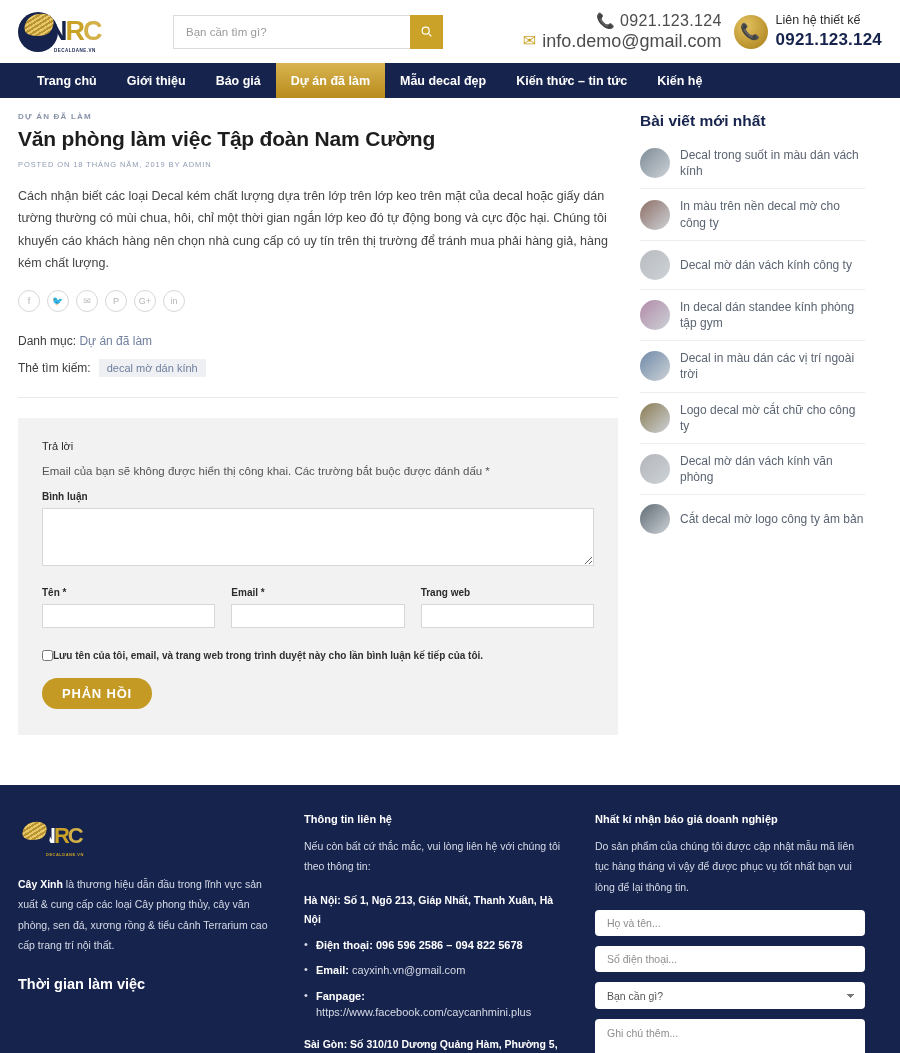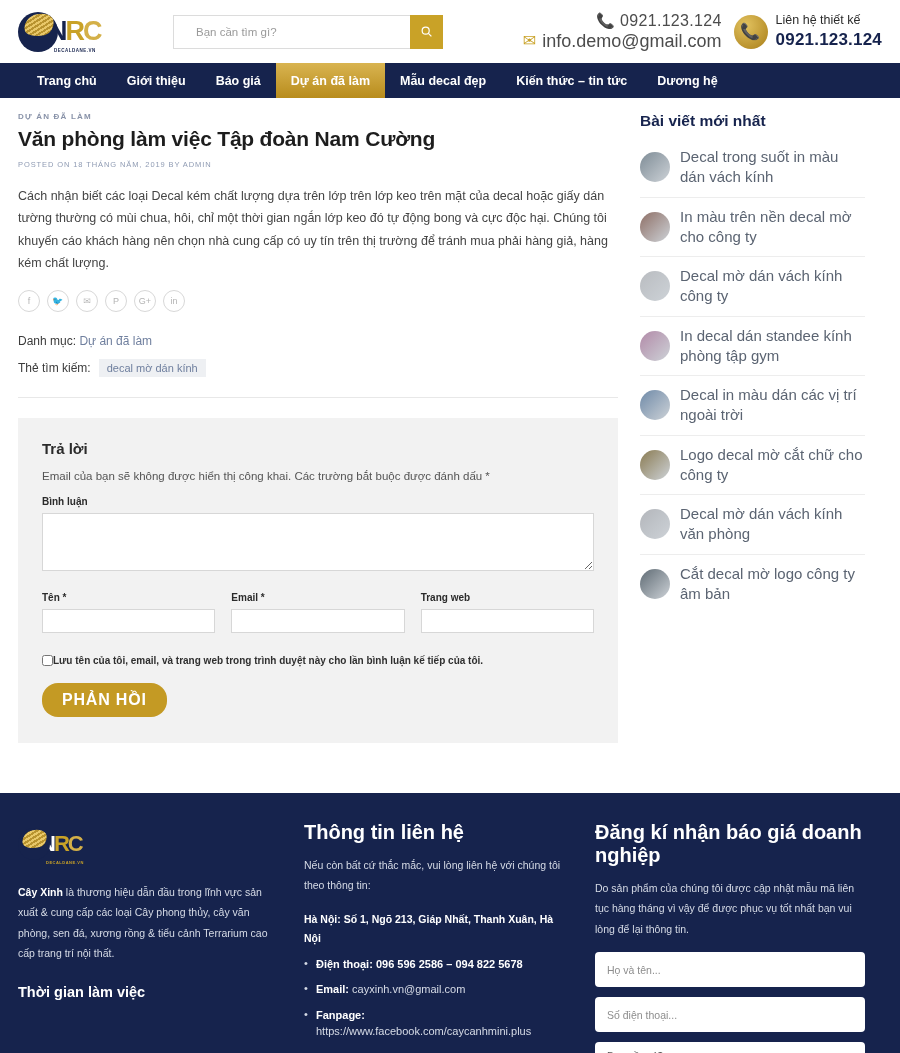--- a/index.html
+++ b/index.html
@@ -28,21 +28,21 @@
   }
   .logo-text { font-size:27px; font-weight:bold; letter-spacing:-2px; margin-left:-10px; line-height:1; }
   .logo-n { color:#16234d; }
   .logo-r { color:#c9a227; }
   .logo-c { color:#d4b048; }
   .logo-sub { position:absolute; left:36px; bottom:2px; font-size:4.5px; letter-spacing:.5px; color:#16234d; font-weight:bold; }
 
   .search-wrap { display:flex; margin-left:37px; width:270px; height:34px; }
   .search-input {
     flex:1; border:1px solid #dcdcdc; border-right:none; outline:none;
-    padding:0 22px; font-size:11.5px; color:#555; font-family:inherit;
+    padding:0 12px; font-size:11.5px; color:#555; font-family:inherit;
     background:#fff;
   }
   .search-input::placeholder { color:#9a9a9a; }
   .search-btn {
     width:33px; background:#c9a227; border:none; cursor:pointer;
     display:flex; align-items:center; justify-content:center;
   }
   .search-btn svg { width:13px; height:13px; fill:none; stroke:#fff; stroke-width:2.2; }
 
   .hdr-right { margin-left:auto; display:flex; align-items:center; gap:12px; }
@@ -87,68 +87,68 @@
   }
 
   .taxo { margin-top:22px; font-size:12px; color:#3b3b3b; }
   .taxo a { color:#6f7f9e; text-decoration:none; }
   .taxo-row2 { margin-top:11px; display:flex; align-items:center; gap:8px; }
   .tag-chip { background:#eef0f3; color:#6f7f9e; font-size:11px; padding:3px 8px; text-decoration:none; }
   .divider { border-top:1px solid #e8e8e8; margin-top:20px; }
 
   
   .respond { background:#f2f2f2; padding:22px 24px 26px; margin-top:20px; }
-  .respond h3 { margin:0 0 13px; font-size:15px; color:#2b2b2b; font-weight:bold; }
+  .respond h3 { margin:0 0 13px; font-size:11px; color:#2b2b2b; font-weight:normal; }
   .notes { font-size:11.5px; color:#555; margin-bottom:14px; }
   .flabel { font-size:10px; font-weight:bold; color:#2b2b2b; margin-bottom:6px; display:block; }
   .ta { width:100%; height:58px; border:1px solid #d7d7d7; background:#fff; resize:vertical; font-family:inherit; outline:none; }
   .frow { display:flex; gap:16px; margin-top:17px; }
   .fcol { flex:1; }
   .fin { width:100%; height:24px; border:1px solid #d7d7d7; background:#fff; outline:none; font-family:inherit; font-size:11px; padding:0 6px; }
   .ckrow { display:flex; align-items:center; gap:0; margin-top:22px; }
   .ckrow input { width:11px; height:11px; margin:0; }
   .ckrow label { font-size:10px; font-weight:bold; color:#2f2f2f; }
   .submit {
     margin-top:17px; background:#c49a24; color:#fff; border:none; border-radius:16px;
-    padding:8px 20px; font-size:16px; font-weight:bold; letter-spacing:.8px; cursor:pointer;
+    padding:8px 20px; font-size:13px; font-weight:bold; letter-spacing:.8px; cursor:pointer;
     font-family:inherit;
   }
 
   
   .side h3 { margin:0 0 8px; font-size:15.5px; color:#16234d; font-weight:bold; }
   .rp { display:flex; gap:10px; align-items:center; padding:9px 0; border-bottom:1px solid #ededed; }
   .rp:last-child { border-bottom:none; }
   .thumb { width:30px; height:30px; border-radius:50%; flex:0 0 30px; background:#9aa4b0; overflow:hidden; position:relative; }
-  .rp a { font-size:15px; color:#5b6472; text-decoration:none; line-height:1.35; }
+  .rp a { font-size:12px; color:#5b6472; text-decoration:none; line-height:1.35; }
 
   
   .footer { background:#16234d; margin-top:50px; padding:28px 18px 30px; color:#e8ecf4; display:flex; gap:26px; }
   .fc1 { width:260px; flex:0 0 260px; }
   .fc2 { width:265px; flex:0 0 265px; }
   .fc3 { width:270px; flex:0 0 270px; }
   .flogo { display:flex; align-items:center; margin-bottom:15px; }
   .flogo .logo-swirl { width:32px; height:32px; background:#16234d; }
   .flogo .logo-swirl::before { left:4px; top:2px; width:25px; height:18px; }
   .flogo .logo-text { font-size:22px; }
   .flogo .logo-n { color:#fff; }
   .flogo .logo-sub { left:28px; font-size:4px; color:#c9a227; }
   .fp { font-size:10.5px; line-height:1.95; color:#d6dbe6; margin:0 0 13px; }
   .fp b { color:#fff; }
-  .fh { font-size:20px; font-weight:bold; color:#fff; margin:0 0 11px; }
+  .fh { font-size:11px; font-weight:bold; color:#fff; margin:0 0 11px; }
   .fc1 .fh2 { font-size:14.5px; font-weight:bold; color:#fff; margin:20px 0 10px; }
   .addr { font-size:10.5px; font-weight:bold; color:#fff; line-height:1.8; margin:14px 0 8px; }
   .flist { list-style:none; margin:0 0 10px; padding:0; }
   .flist li { font-size:11px; color:#d6dbe6; line-height:1.5; margin-bottom:9px; position:relative; padding-left:12px; }
   .flist li::before { content:"•"; position:absolute; left:0; top:-1px; color:#d6dbe6; }
   .flist b { color:#fff; }
   .finput, .fselect, .ftextarea {
     width:100%; border:none; border-radius:4px; background:#fff;
     font-size:10.5px; font-family:inherit; color:#555; outline:none; padding:0 12px;
   }
-  .finput { height:35px; margin-bottom:10px; }
+  .finput { height:26px; margin-bottom:10px; }
   .fselect { height:27px; margin-bottom:10px; appearance:none;
     background-image:linear-gradient(45deg,transparent 50%,#777 50%),linear-gradient(135deg,#777 50%,transparent 50%);
     background-position:calc(100% - 14px) 12px, calc(100% - 10px) 12px;
     background-size:4px 4px,4px 4px; background-repeat:no-repeat; }
   .ftextarea { height:56px; padding:8px 12px; margin-bottom:12px; resize:vertical; }
   .finput::placeholder,.ftextarea::placeholder { color:#8d8d8d; }
 </style>
 </head>
 <body>
 
@@ -190,21 +190,21 @@
   </div>
 </div>
 
 <nav class="nav" id="nav">
     <a href="#" class="">Trang chủ</a>
     <a href="#" class="">Giới thiệu</a>
     <a href="#" class="">Báo giá</a>
     <a href="#" class="active">Dự án đã làm</a>
     <a href="#" class="">Mẫu decal đẹp</a>
     <a href="#" class="">Kiến thức – tin tức</a>
-    <a href="#" class="">Dương hệ</a>
+    <a href="#" class="">Kiến hệ</a>
   </nav>
 
 <div class="page">
 
   <div class="main">
     <div class="cat-label">DỰ ÁN ĐÃ LÀM</div>
     <h1 class="post-title">Văn phòng làm việc Tập đoàn Nam Cường</h1>
     <div class="post-meta">POSTED ON 18 THÁNG NĂM, 2019 BY ADMIN</div>
     <p class="post-body">Cách nhận biết các loại Decal kém chất lượng dựa trên lớp trên lớp keo trên mặt của decal hoặc giấy dán tường thường có mùi chua, hôi, chỉ một thời gian ngắn lớp keo đó tự động bong và cực độc hại. Chúng tôi khuyến cáo khách hàng nên chọn nhà cung cấp có uy tín trên thị trường để tránh mua phải hàng giả, hàng kém chất lượng.</p>
 
@@ -319,21 +319,21 @@
     <ul class="flist" id="hanoi">
         <li><b>Điện thoại:</b><b> 096 596 2586 – 094 822 5678</b></li>
         <li><b>Email:</b><span> cayxinh.vn@gmail.com</span></li>
         <li><b>Fanpage:</b><span> https://www.facebook.com/caycanhmini.plus</span></li>
       </ul>
     <div class="addr">Sài Gòn: Số 310/10 Dương Quảng Hàm, Phường 5, Gò Vấp, Tp HCM</div>
 
   </div>
 
   <div class="fc3">
-    <h4 class="fh">Đăng kí nhận báo giá doanh nghiệp</h4>
+    <h4 class="fh">Nhất kí nhận báo giá doanh nghiệp</h4>
     <p class="fp">Do sản phẩm của chúng tôi được cập nhật mẫu mã liên tục hàng tháng vì vậy để được phục vụ tốt nhất bạn vui lòng để lại thông tin.</p>
     <input class="finput" type="text" placeholder="Họ và tên..." style="">
     <input class="finput" type="text" placeholder="Số điện thoại..." style="">
     <select class="fselect" id="needsel"><option>Bạn cần gì?</option></select>
     <textarea class="ftextarea" placeholder="Ghi chú thêm..." style=""></textarea>
     
   </div>
 </footer>
 
 </body></html>

